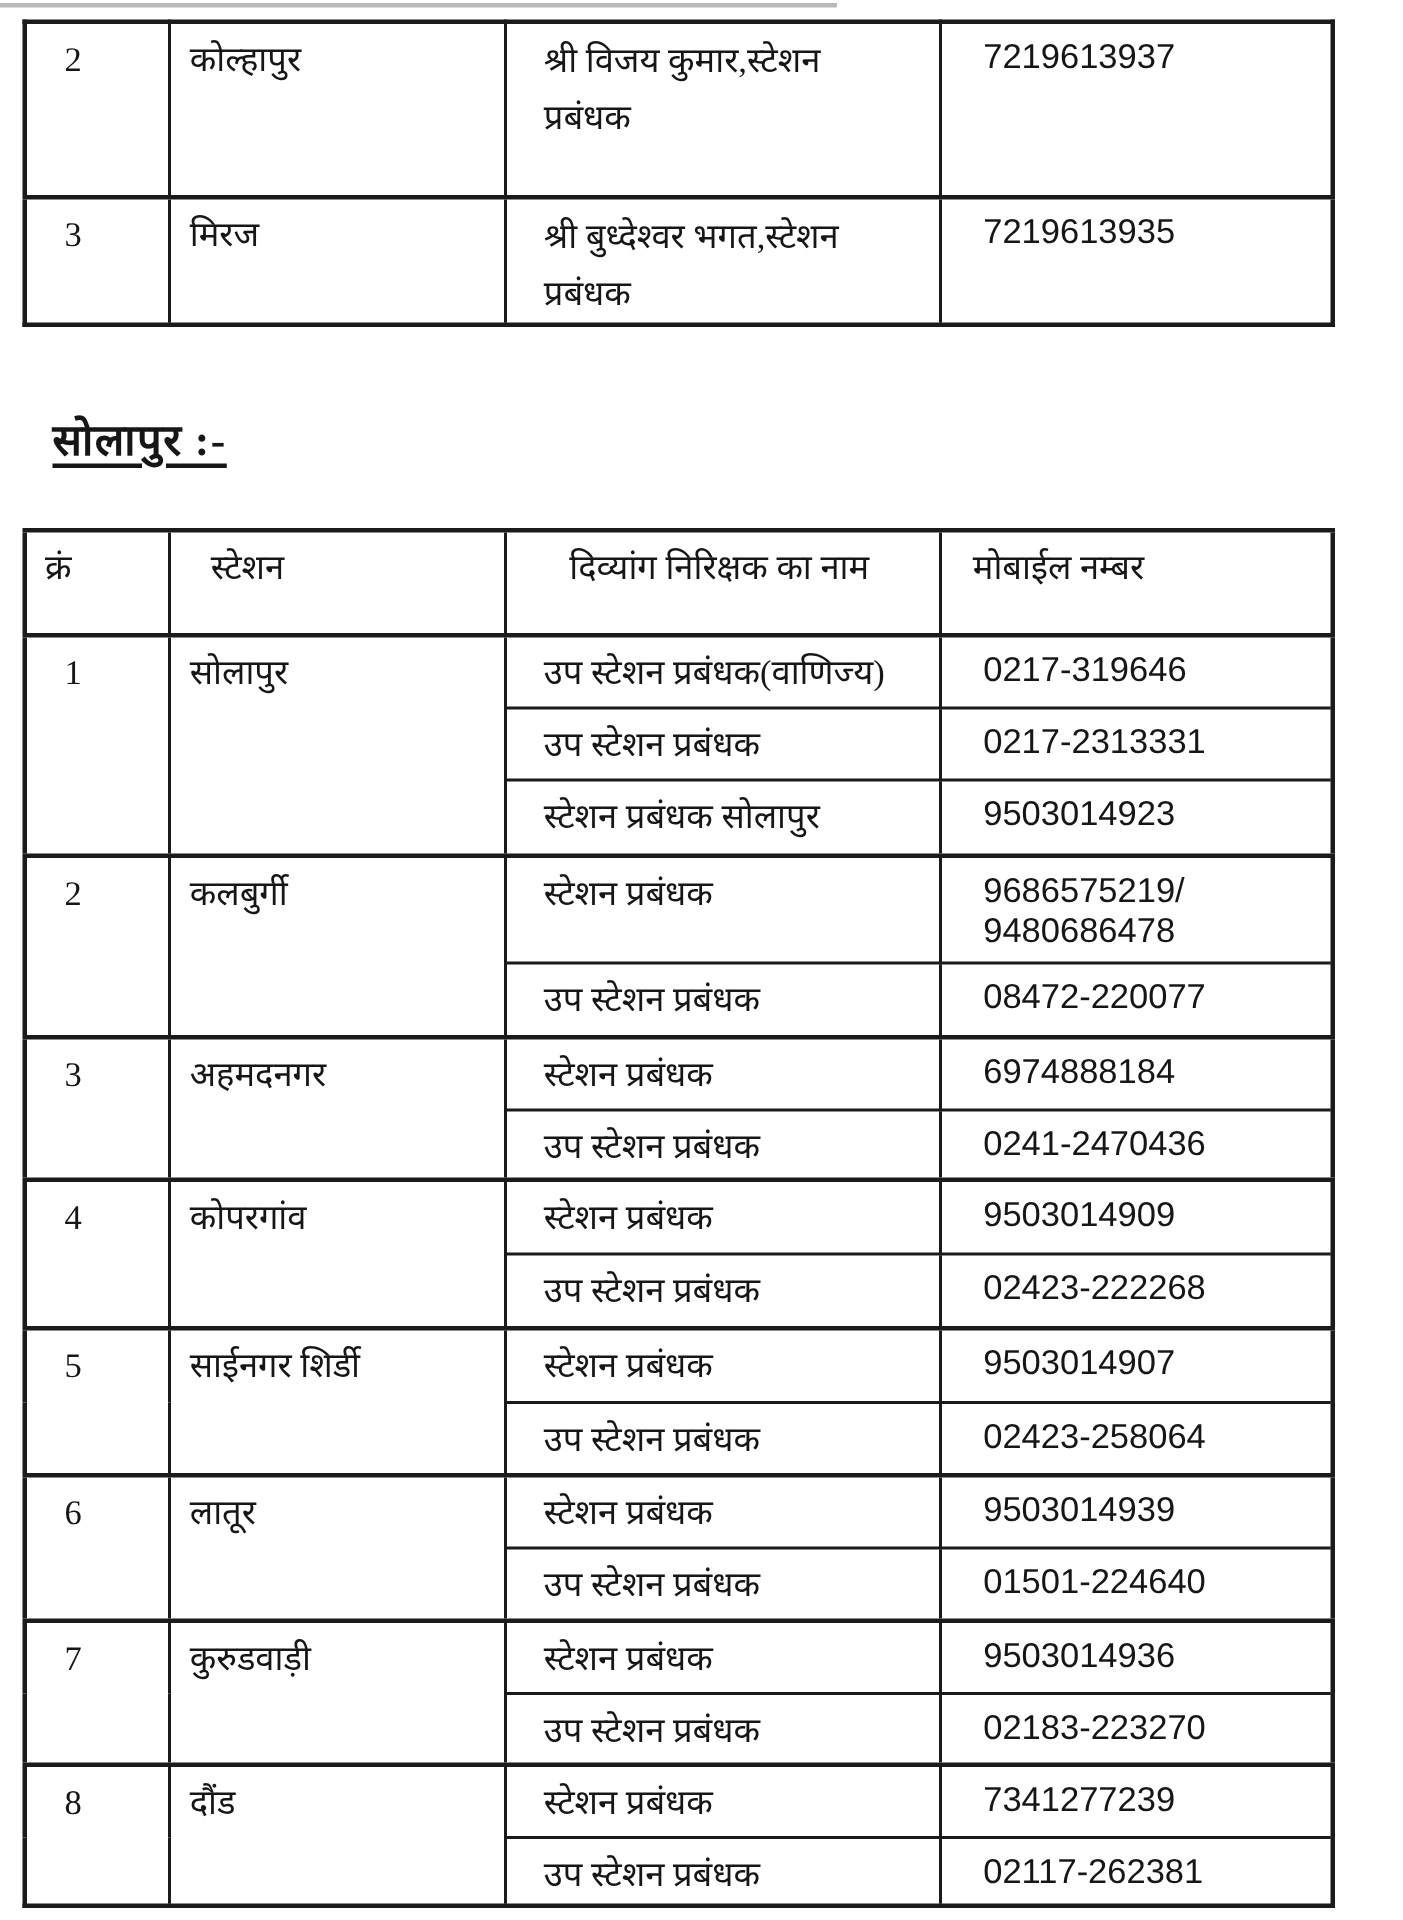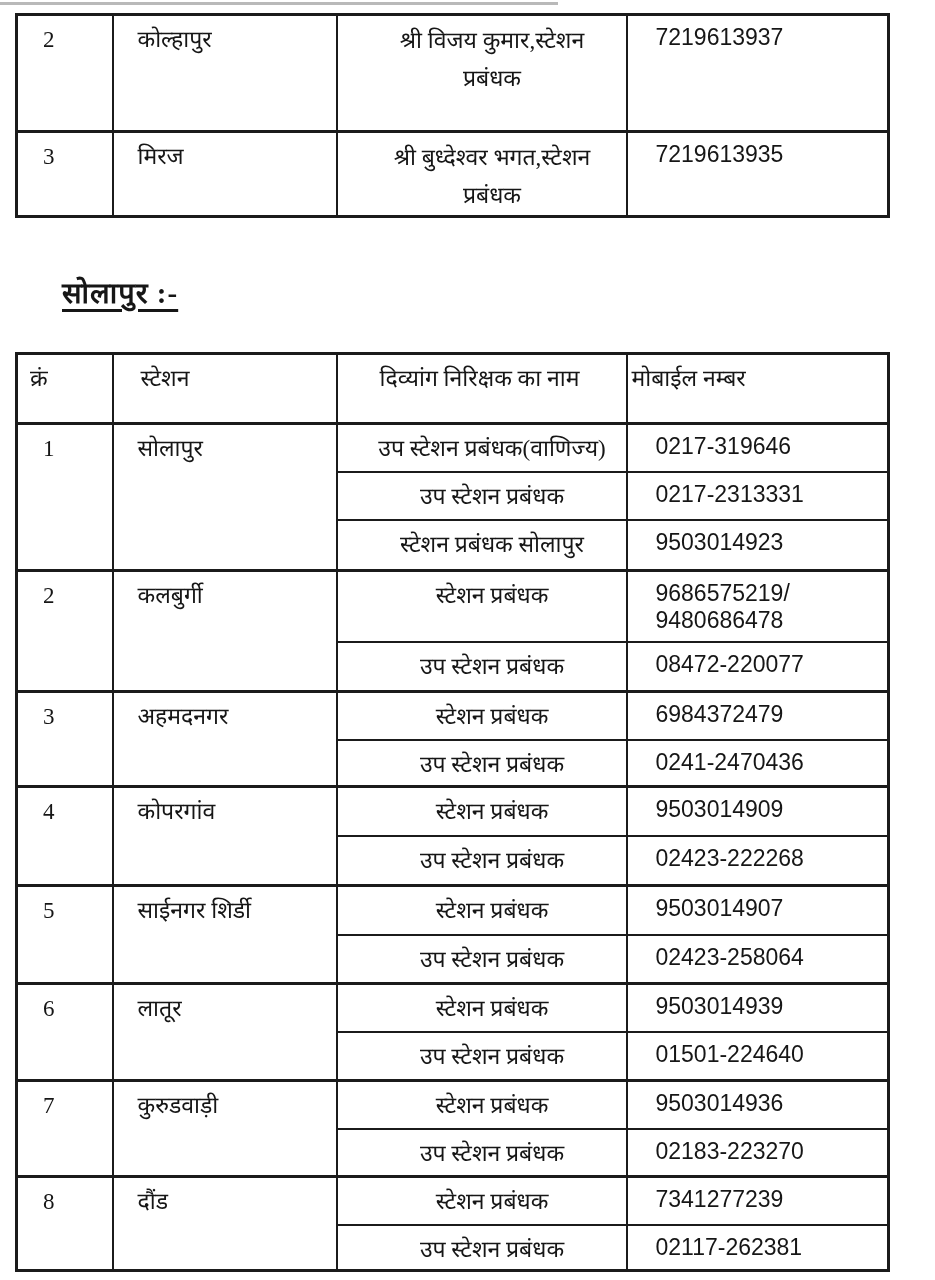--- a/index.html
+++ b/index.html
@@ -38,32 +38,32 @@
     border: 2px solid #1b1b1b;
     vertical-align: top;
     padding: 8px 4px 0 12px;
     font-size: 23px;
     line-height: 1.35;
     overflow: hidden;
   }
   tr.major td { border-top-width: 3px; }
   
   td.sr       { padding-left: 25px; }
-  td.station  { padding-left: 24px; margin-left: 35px; }
-  td.desig    { padding-left: 25px; text-align: center; }
+  td.station  { padding-left: 13px; margin-left: 35px; }
+  td.desig    { padding-left: 25px; }
   td.phone-num {
     padding-left: 28px;
     font-family: "Liberation Sans", sans-serif;
     font-size: 23px;
     line-height: 27px;
   }
   td.hdr-sr      { padding-left: 12px; }
   td.hdr-station { padding-left: 27px; }
   td.hdr-insp    { text-align: center; padding-left: 0; margin-top: 24px; }
-  td.hdr-phone   { padding-left: 4px; }
+  td.hdr-phone   { padding-left: 21px; }
   .pre { white-space: pre-line; }
   .top-table td.inspector { line-height: 38px; padding-top: 6px; }
   
   tr       { height: 48px; }
   tr.h70   { height: 70px; }
   tr.h117  { height: 117px; }
   tr.h78   { height: 78px; }
   tr.h71   { height: 71px; }
   tr.h51   { height: 51px; }
   tr.h50   { height: 50px; }
@@ -73,21 +73,20 @@
   .section-heading {
     position: absolute;
     left: 35px;
     top: 272px;
     font-size: 29px;
     font-weight: bold;
     text-decoration: underline;
     text-decoration-thickness: 3px;
     text-underline-offset: 6px;
     letter-spacing: 1px;
-    margin-left: 27px;
   }
 </style>
 </head>
 <body>
 
 <div class="page">
 
   <div class="scan-artifact"></div>
 
   <table class="tbl top-table">
@@ -156,21 +155,21 @@
       </tr>
       <tr class="h50">
         <td class="desig">उप स्टेशन प्रबंधक</td>
         <td class="phone-num">08472-220077</td>
       </tr>
 
       <tr class="major">
         <td class="sr" rowspan="2">3</td>
         <td class="station" rowspan="2">अहमदनगर</td>
         <td class="desig">स्टेशन प्रबंधक</td>
-        <td class="phone-num">6984372479</td>
+        <td class="phone-num">6974888184</td>
       </tr>
       <tr class="h47">
         <td class="desig">उप स्टेशन प्रबंधक</td>
         <td class="phone-num">0241-2470436</td>
       </tr>
 
       <tr class="h49 major">
         <td class="sr" rowspan="2">4</td>
         <td class="station" rowspan="2">कोपरगांव</td>
         <td class="desig">स्टेशन प्रबंधक</td>

